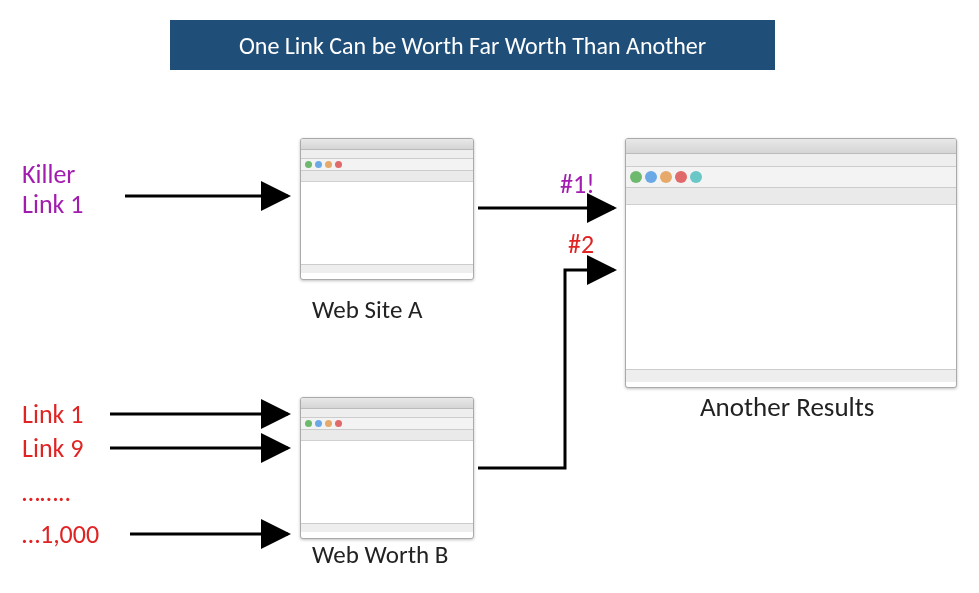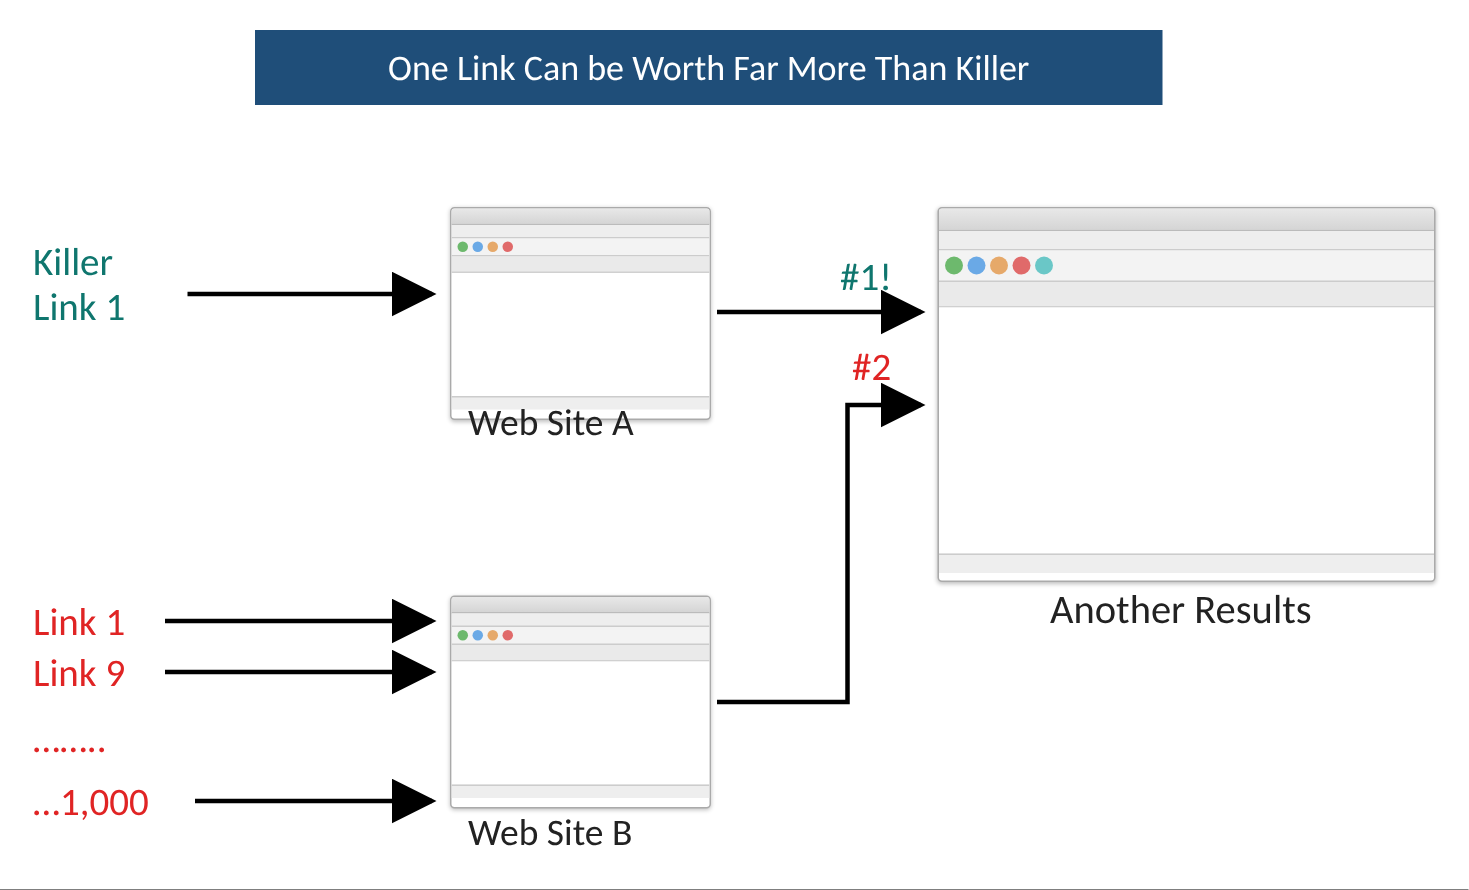--- a/index.html
+++ b/index.html
@@ -13,21 +13,21 @@
   .title-bar{
     position:absolute;left:170px;top:20px;
     width:605px;height:50px;
     background:#1f4e79;
     color:#fff;font-size:24px;
     display:flex;align-items:center;justify-content:center;
   }
 
   
   .lbl{position:absolute;font-size:26px;line-height:1.1}
-  .blue{color:#0f766e}
+  .blue{color:#a21caf}
   .red{color:#e02424}
   .blk{color:#222;font-size:25px}
 
   
   .browser{
     position:absolute;background:#fff;
     border:1px solid #aaa;border-radius:3px;
     box-shadow:0 1px 3px rgba(0,0,0,.25);
     overflow:hidden;
   }
@@ -43,21 +43,21 @@
   .browser-sm .toolbar{height:11px}
   .browser-sm .tbtn{width:7px;height:7px}
 
   
   svg.arrows{position:absolute;left:0;top:0;width:979px;height:593px;pointer-events:none}
 </style>
 </head>
 <body>
 
 <div class="title-bar">
-  <span>One Link Can be Worth Far More Than Killer</span>
+  <span>One Link Can be Worth Far Worth Than Another</span>
 </div>
 
 <div class="lbl blue" style="left:22px;top:160px">Killer</div>
 <div class="lbl blue" style="left:22px;top:190px">Link 1</div>
 
 <div class="lbl red" style="left:22px;top:400px">Link 1</div>
 <div class="lbl red" style="left:22px;top:434px">Link 9</div>
 <div class="lbl red" style="left:22px;top:478px">……..</div>
 <div class="lbl red" style="left:22px;top:520px">…1,000</div>
 
@@ -67,36 +67,36 @@
   <div class="toolbar">
     <span class="tbtn" style="background:#6db96d"></span>
     <span class="tbtn" style="background:#6aa9e6"></span>
     <span class="tbtn" style="background:#e6a96a"></span>
     <span class="tbtn" style="background:#e06a6a"></span>
   </div>
   <div class="bookmark"></div>
   <div class="content" style="height:82px"></div>
   <div class="status"></div>
 </div>
-<div class="lbl blk" style="left:312px;top:268px">Web Site A</div>
+<div class="lbl blk" style="left:312px;top:296px">Web Site A</div>
 
 <div class="browser browser-sm" style="left:300px;top:397px">
   <div class="titlebar"></div>
   <div class="tabbar"></div>
   <div class="toolbar">
     <span class="tbtn" style="background:#6db96d"></span>
     <span class="tbtn" style="background:#6aa9e6"></span>
     <span class="tbtn" style="background:#e6a96a"></span>
     <span class="tbtn" style="background:#e06a6a"></span>
   </div>
   <div class="bookmark"></div>
   <div class="content" style="height:82px"></div>
   <div class="status"></div>
 </div>
-<div class="lbl blk" style="left:312px;top:541px">Web Site B</div>
+<div class="lbl blk" style="left:312px;top:541px">Web Worth B</div>
 
 <div class="browser browser-lg" style="left:625px;top:138px">
   <div class="titlebar" style="height:14px"></div>
   <div class="tabbar" style="height:12px"></div>
   <div class="toolbar" style="height:20px">
     <span class="tbtn" style="width:12px;height:12px;background:#6db96d"></span>
     <span class="tbtn" style="width:12px;height:12px;background:#6aa9e6"></span>
     <span class="tbtn" style="width:12px;height:12px;background:#e6a96a"></span>
     <span class="tbtn" style="width:12px;height:12px;background:#e06a6a"></span>
     <span class="tbtn" style="width:12px;height:12px;background:#6ac7c7"></span>

